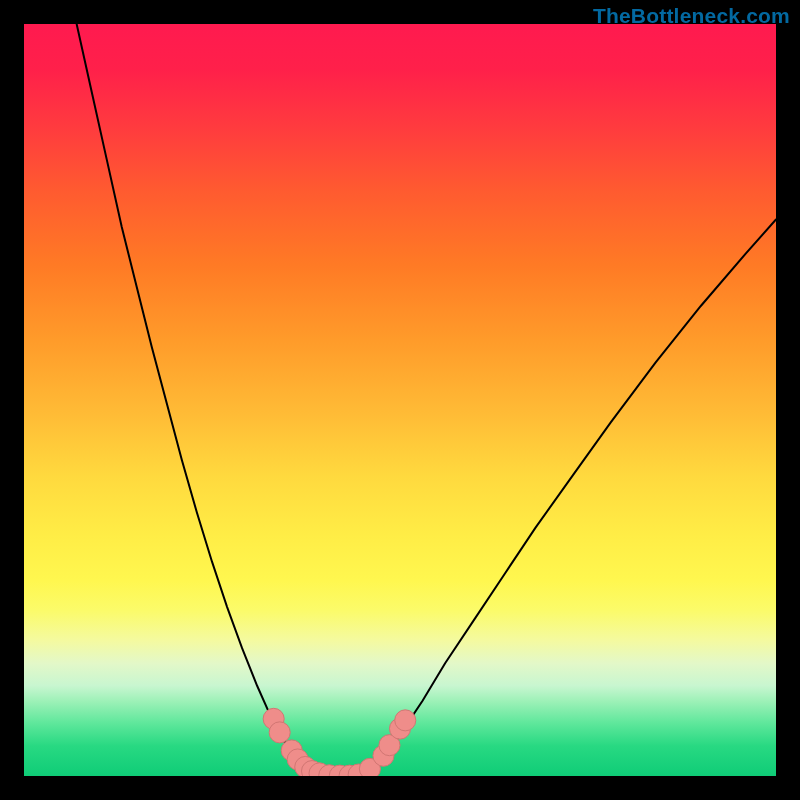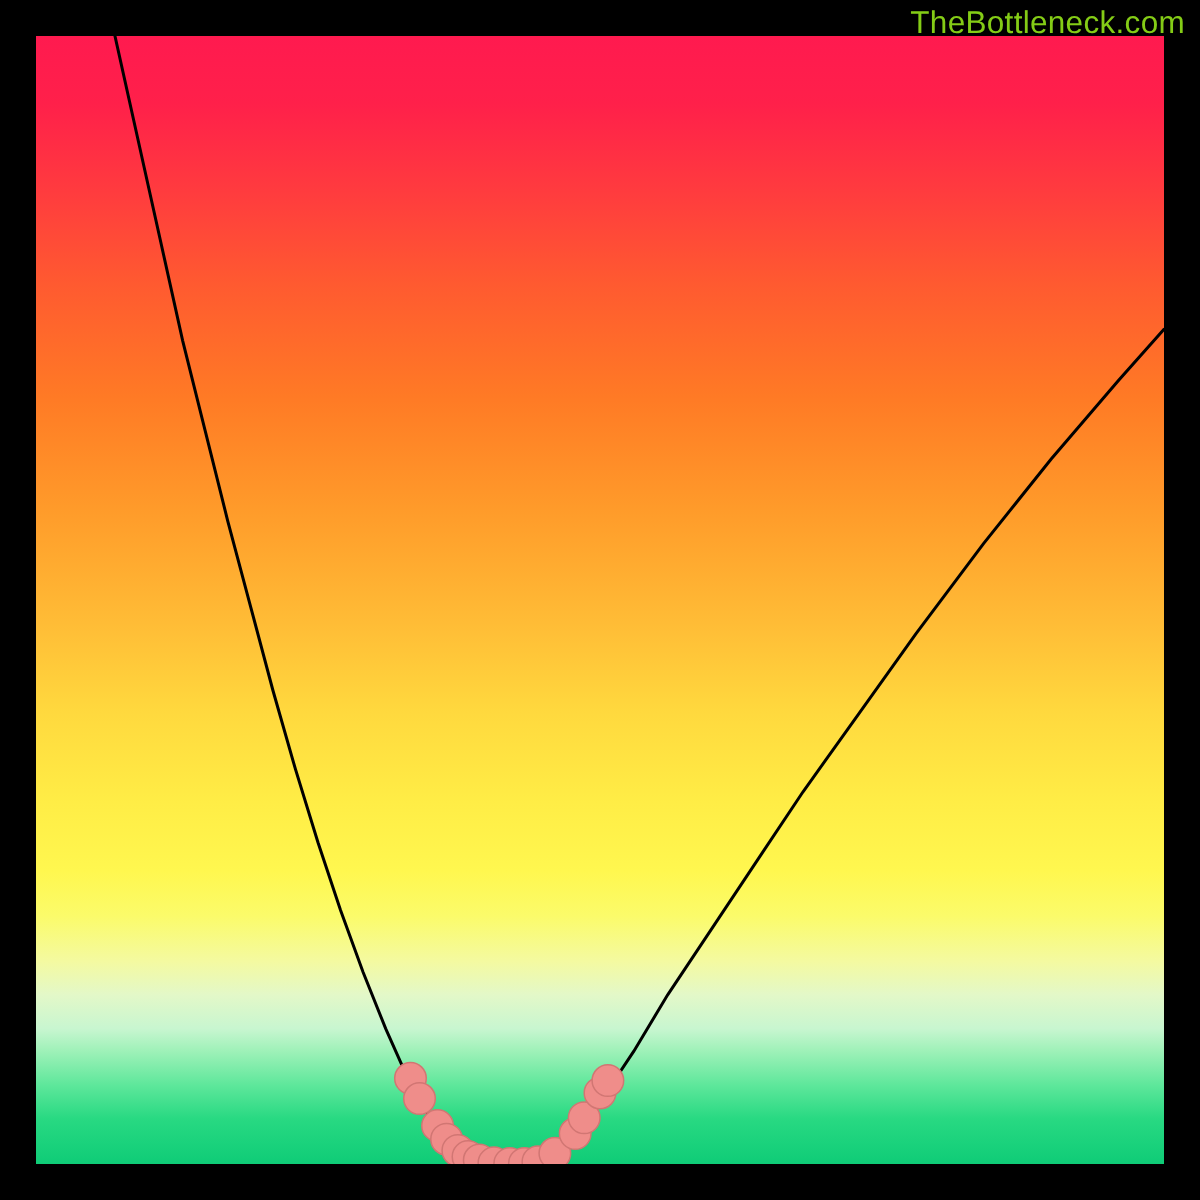--- a/index.html
+++ b/index.html
@@ -48,24 +48,24 @@
     position: absolute;
     left: 0;
     top: 0;
     width: 752px;
     height: 752px;
   }
   .watermark {
     position: absolute;
     top: 4px;
     right: 10px;
-    color: #84cc16;
+    color: #0369a1;
     font-size: 21px;
     letter-spacing: 0.2px;
-    font-weight: 400;
+    font-weight: 700;
   }
 </style>
 </head>
 <body>
 
 <div class="frame">
   <div class="plot">
     <svg class="curve" viewBox="0 0 752 752" preserveAspectRatio="none">
       <g id="curve-group">
           <path d="M52.64,0.00 L67.68,67.68 L82.72,135.36 L97.76,203.04 L112.80,263.20 L127.84,323.36 L142.88,379.76 L157.92,436.16 L172.96,488.80 L188.00,537.68 L203.04,582.80 L218.08,624.16 L233.12,661.76 L248.16,695.60 L259.44,715.90 L270.72,733.20 L278.24,742.98 L285.76,747.49 L285.76,747.49 L300.80,750.87 L315.84,751.62 L330.88,751.25 L345.92,748.24 L345.92,748.24 L360.96,733.20 L376.00,710.64 L398.56,676.80 L421.12,639.20 L451.20,594.08 L481.28,548.96 L511.36,503.84 L548.96,451.20 L586.56,398.56 L631.68,338.40 L676.80,282.00 L721.92,229.36 L752.00,195.52" fill="none" stroke="#000000" stroke-width="2" stroke-linecap="round"></path>

